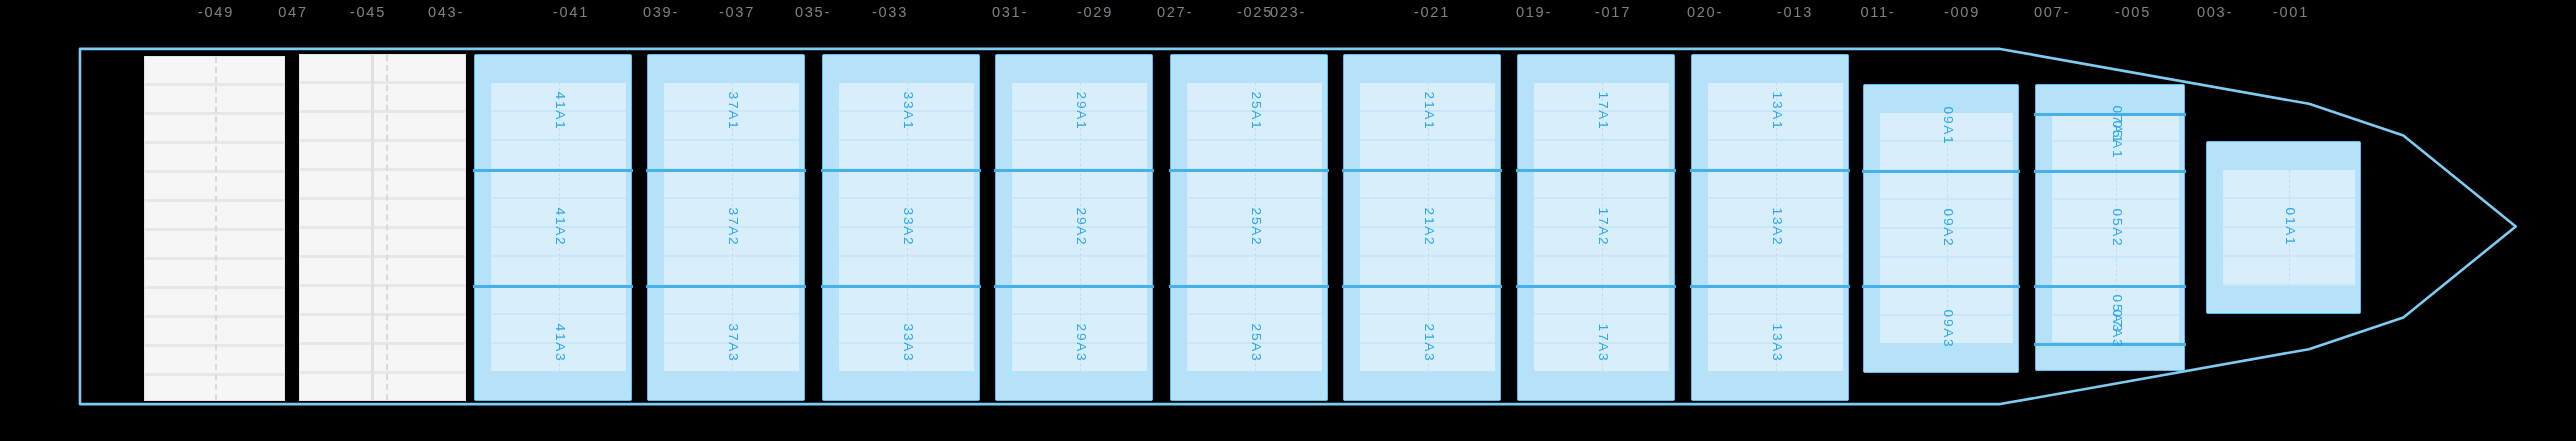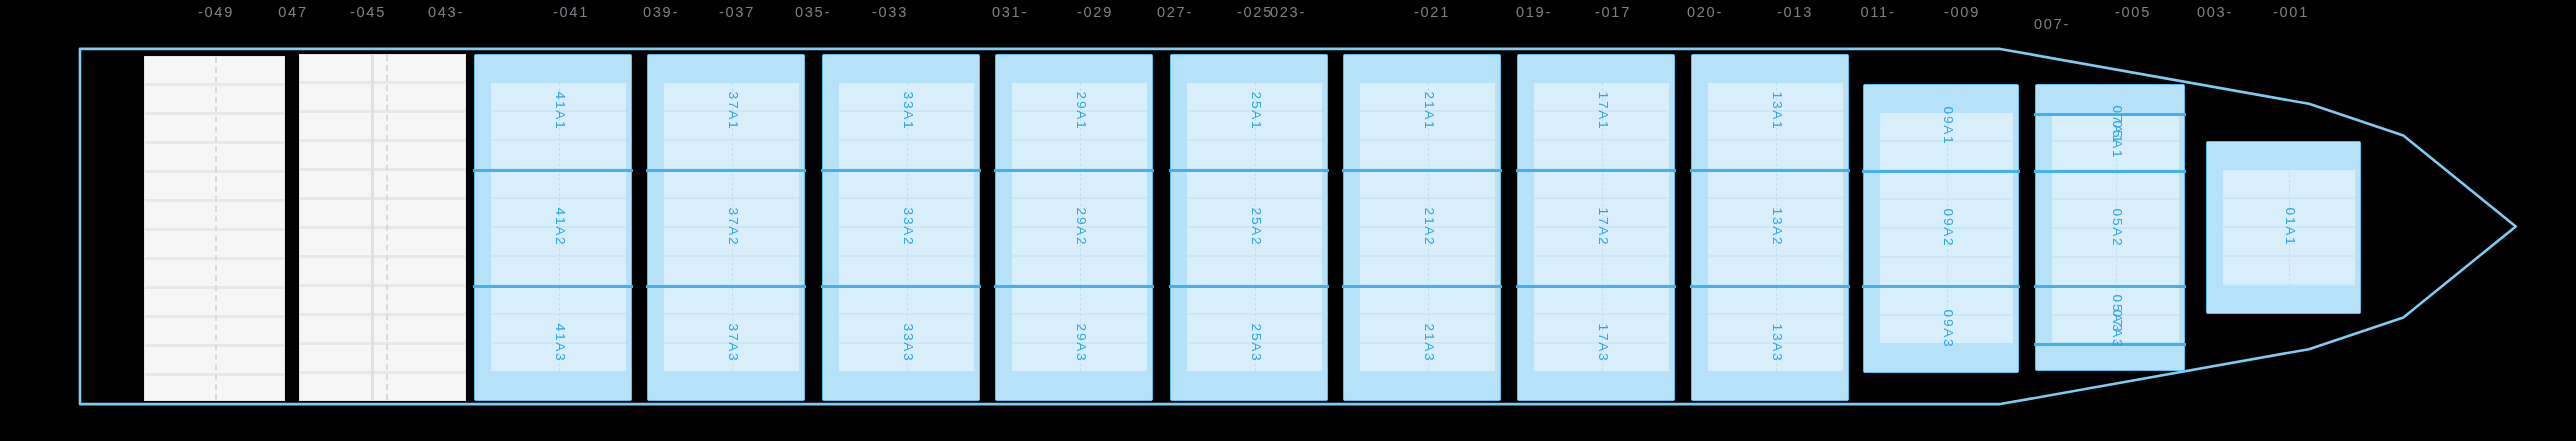--- a/index.html
+++ b/index.html
@@ -55,21 +55,21 @@
       <span class="rlabel" style="left: 1143px; margin-left: 32px;">027-</span>
       <span class="rlabel" style="left: 1255px;">-025</span>
       <span class="rlabel" style="left: 1288px;">023-</span>
       <span class="rlabel" style="left: 1432px;">-021</span>
       <span class="rlabel" style="left: 1534px;">019-</span>
       <span class="rlabel" style="left: 1613px;">-017</span>
       <span class="rlabel" style="left: 1705px;">020-</span>
       <span class="rlabel" style="left: 1783px; margin-left: 12px;">-013</span>
       <span class="rlabel" style="left: 1878px; text-align: right;">011-</span>
       <span class="rlabel" style="left: 1962px;">-009</span>
-      <span class="rlabel" style="left: 2052px; margin-top: 12px;">007-</span>
+      <span class="rlabel" style="left: 2052px;">007-</span>
       <span class="rlabel" style="left: 2133px;">-005</span>
       <span class="rlabel" style="left: 2215px;">003-</span>
       <span class="rlabel" style="left: 2291px;">-001</span>
     </div>
   <div id="holds">
       <div class="wsec" style="left: 144px; top: 56px; width: 141px; height: 345px; background-image: repeating-linear-gradient(rgb(246, 246, 246) 0px, rgb(246, 246, 246) 26px, rgb(231, 231, 231) 26px, rgb(231, 231, 231) 29px);">
         <div class="vdash" style="left: 50%;"></div>
       </div>
       <div class="wsec" style="left: 299px; top: 54px; width: 167px; height: 347px; background-image: repeating-linear-gradient(rgb(246, 246, 246) 0px, rgb(246, 246, 246) 26px, rgb(231, 231, 231) 26px, rgb(231, 231, 231) 29px);">
         <div class="vsolid" style="left: 43%;"></div>

